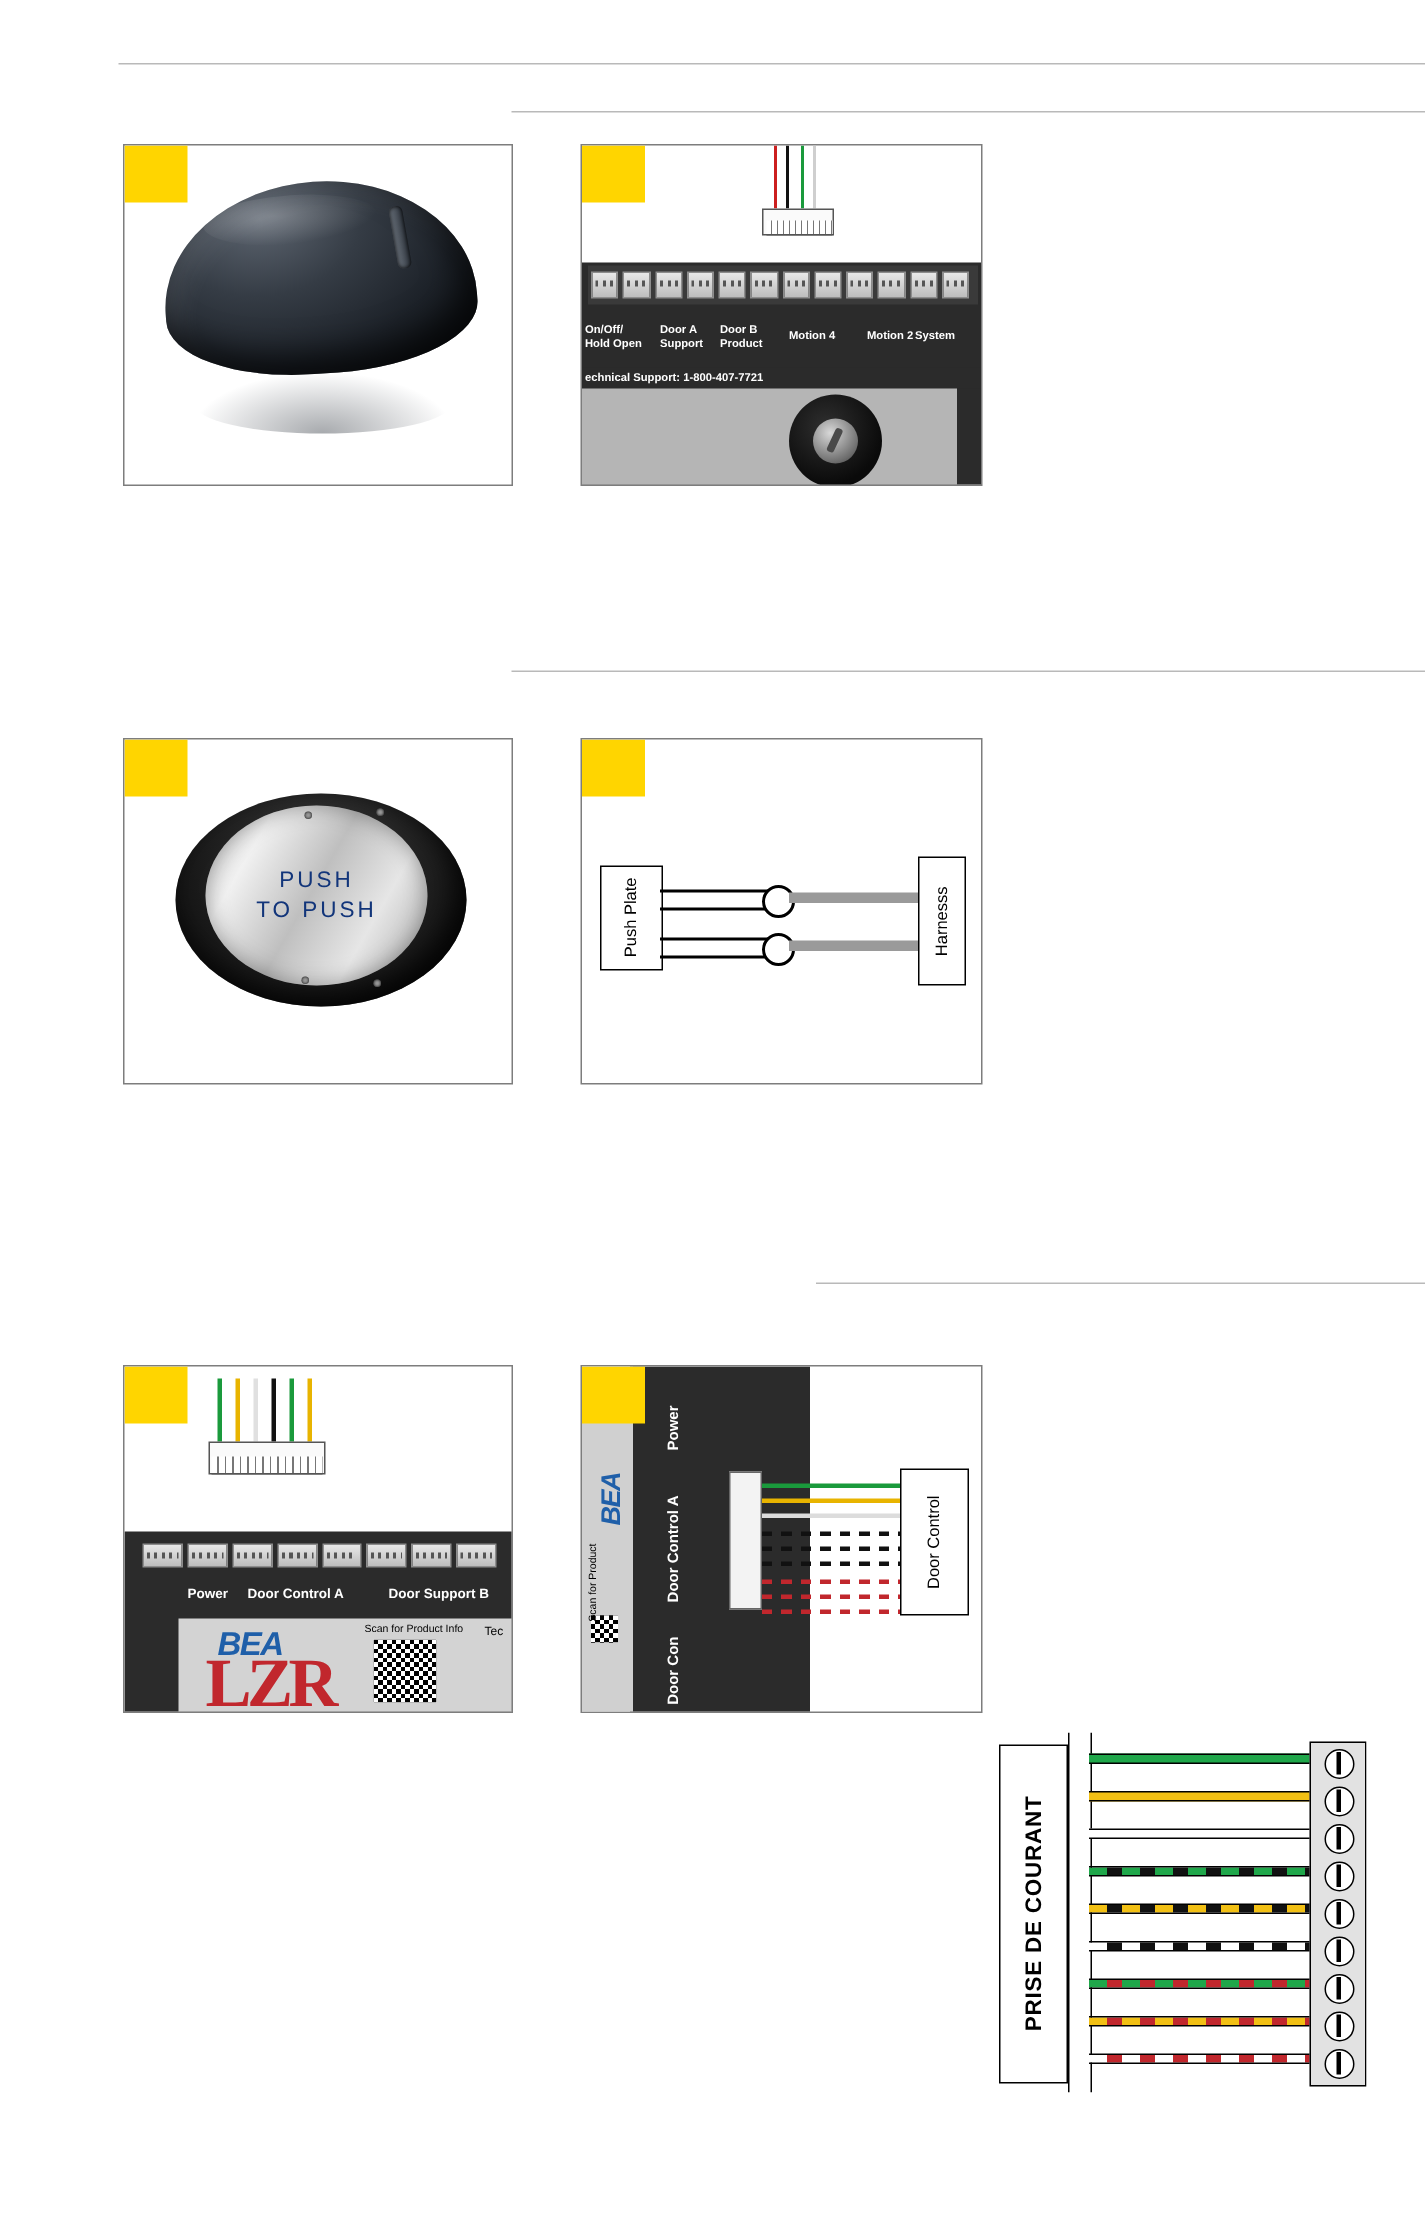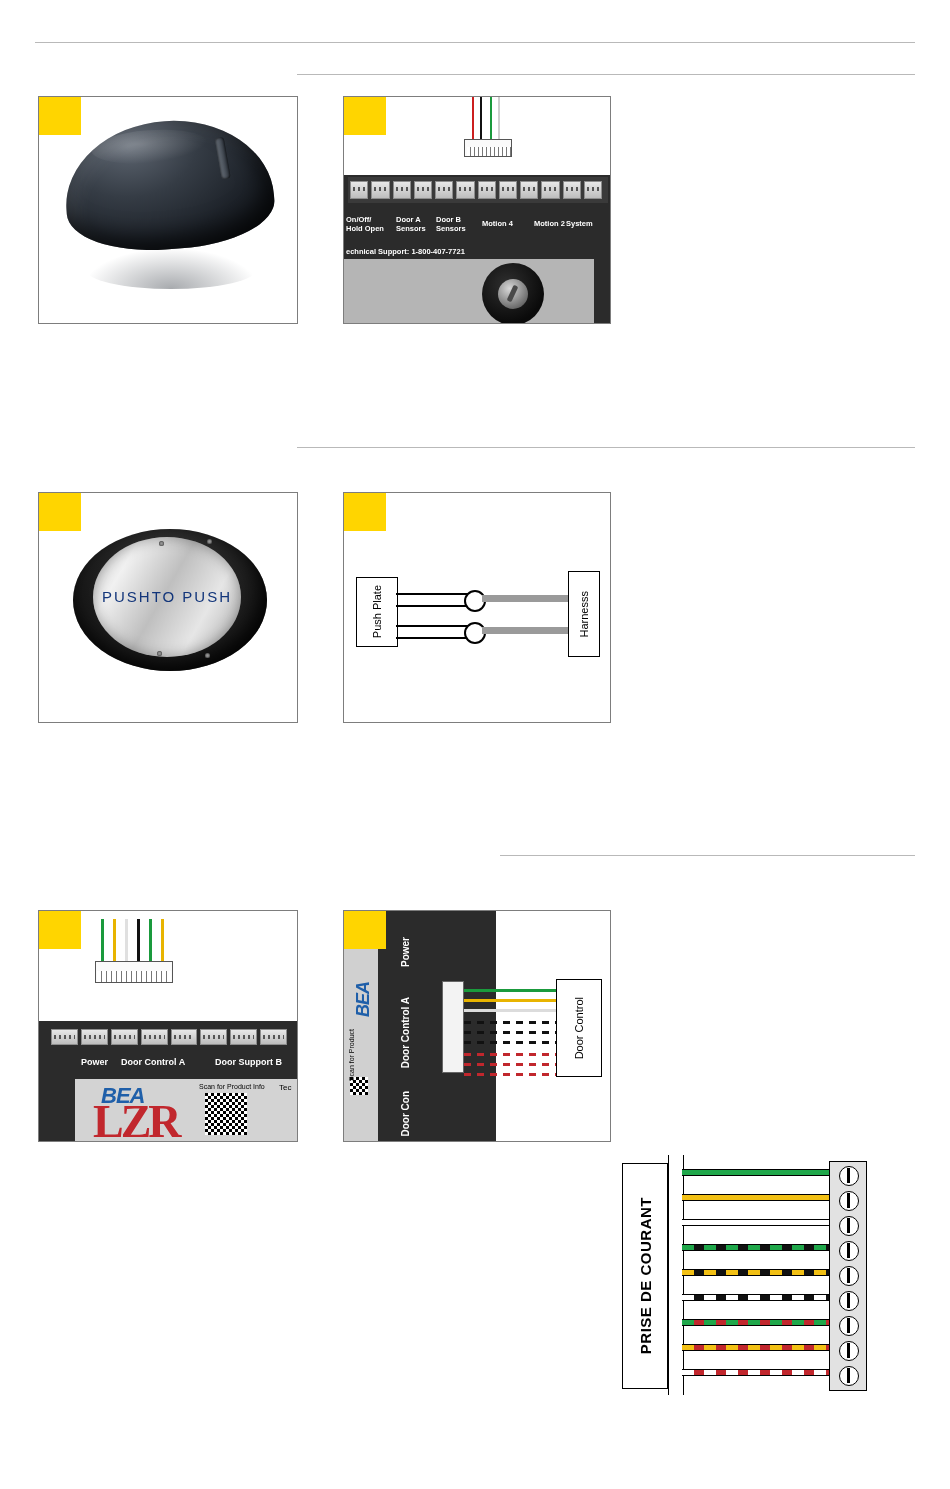--- a/index.html
+++ b/index.html
@@ -11,20 +11,21 @@
     width: 950px;
     height: 1489px;
     position: relative;
     font-family: "Liberation Sans", sans-serif;
     color: #000;
     overflow: hidden;
   }
   .page {
     position: absolute;
     inset: 0;
+    margin-left: 44px;
   }
   
   .rule {
     position: absolute;
     height: 1px;
     background: #b9b9b9;
   }
   .rule-top      { left: 35px;  top: 42px;   width: 880px; }
   .rule-sec1     { left: 297px; top: 74px;   width: 618px; }
   .rule-sec2     { left: 297px; top: 447px;  width: 618px; }
@@ -230,21 +231,21 @@
   }
   .pp-face {
     position: absolute;
     left: 54px; top: 44px;
     width: 148px; height: 120px;
     border-radius: 50%;
     background:
       linear-gradient(120deg,#cfcfcf 0%,#f1f1f1 22%,#bfbfbf 48%,#e6e6e6 72%,#a9a9a9 100%);
     box-shadow: inset 0 0 14px rgba(0,0,0,.35);
     display: flex;
-    flex-direction: row;
+    flex-direction: column;
     align-items: center;
     justify-content: center;
   }
   .pp-text {
     color: #12357a;
     font-size: 15px;
     letter-spacing: 2px;
     font-family: "Liberation Sans", sans-serif;
     line-height: 20px;
     text-align: center;
@@ -509,23 +510,23 @@
       <div class="term"></div>
       <div class="term"></div>
       <div class="term"></div>
       <div class="term"></div>
     </div>
 
     <div class="board-labels">
       <span class="lbl-onoff">On/Off/
 Hold Open</span>
       <span class="lbl-doora">Door A
-Sensors</span>
+Support</span>
       <span class="lbl-doorb">Door B
-Sensors</span>
+Product</span>
       <span class="lbl-m1">Motion 4</span>
       <span class="lbl-m2">Motion 2</span>
       <span class="lbl-sys">System</span>
     </div>
 
     <div class="support-bar">echnical Support: 1-800-407-7721</div>
     <div class="board-grey"></div>
     <div class="knob-outer"></div>
     <div class="knob-inner"></div>
     <div class="knob-slot"></div>

